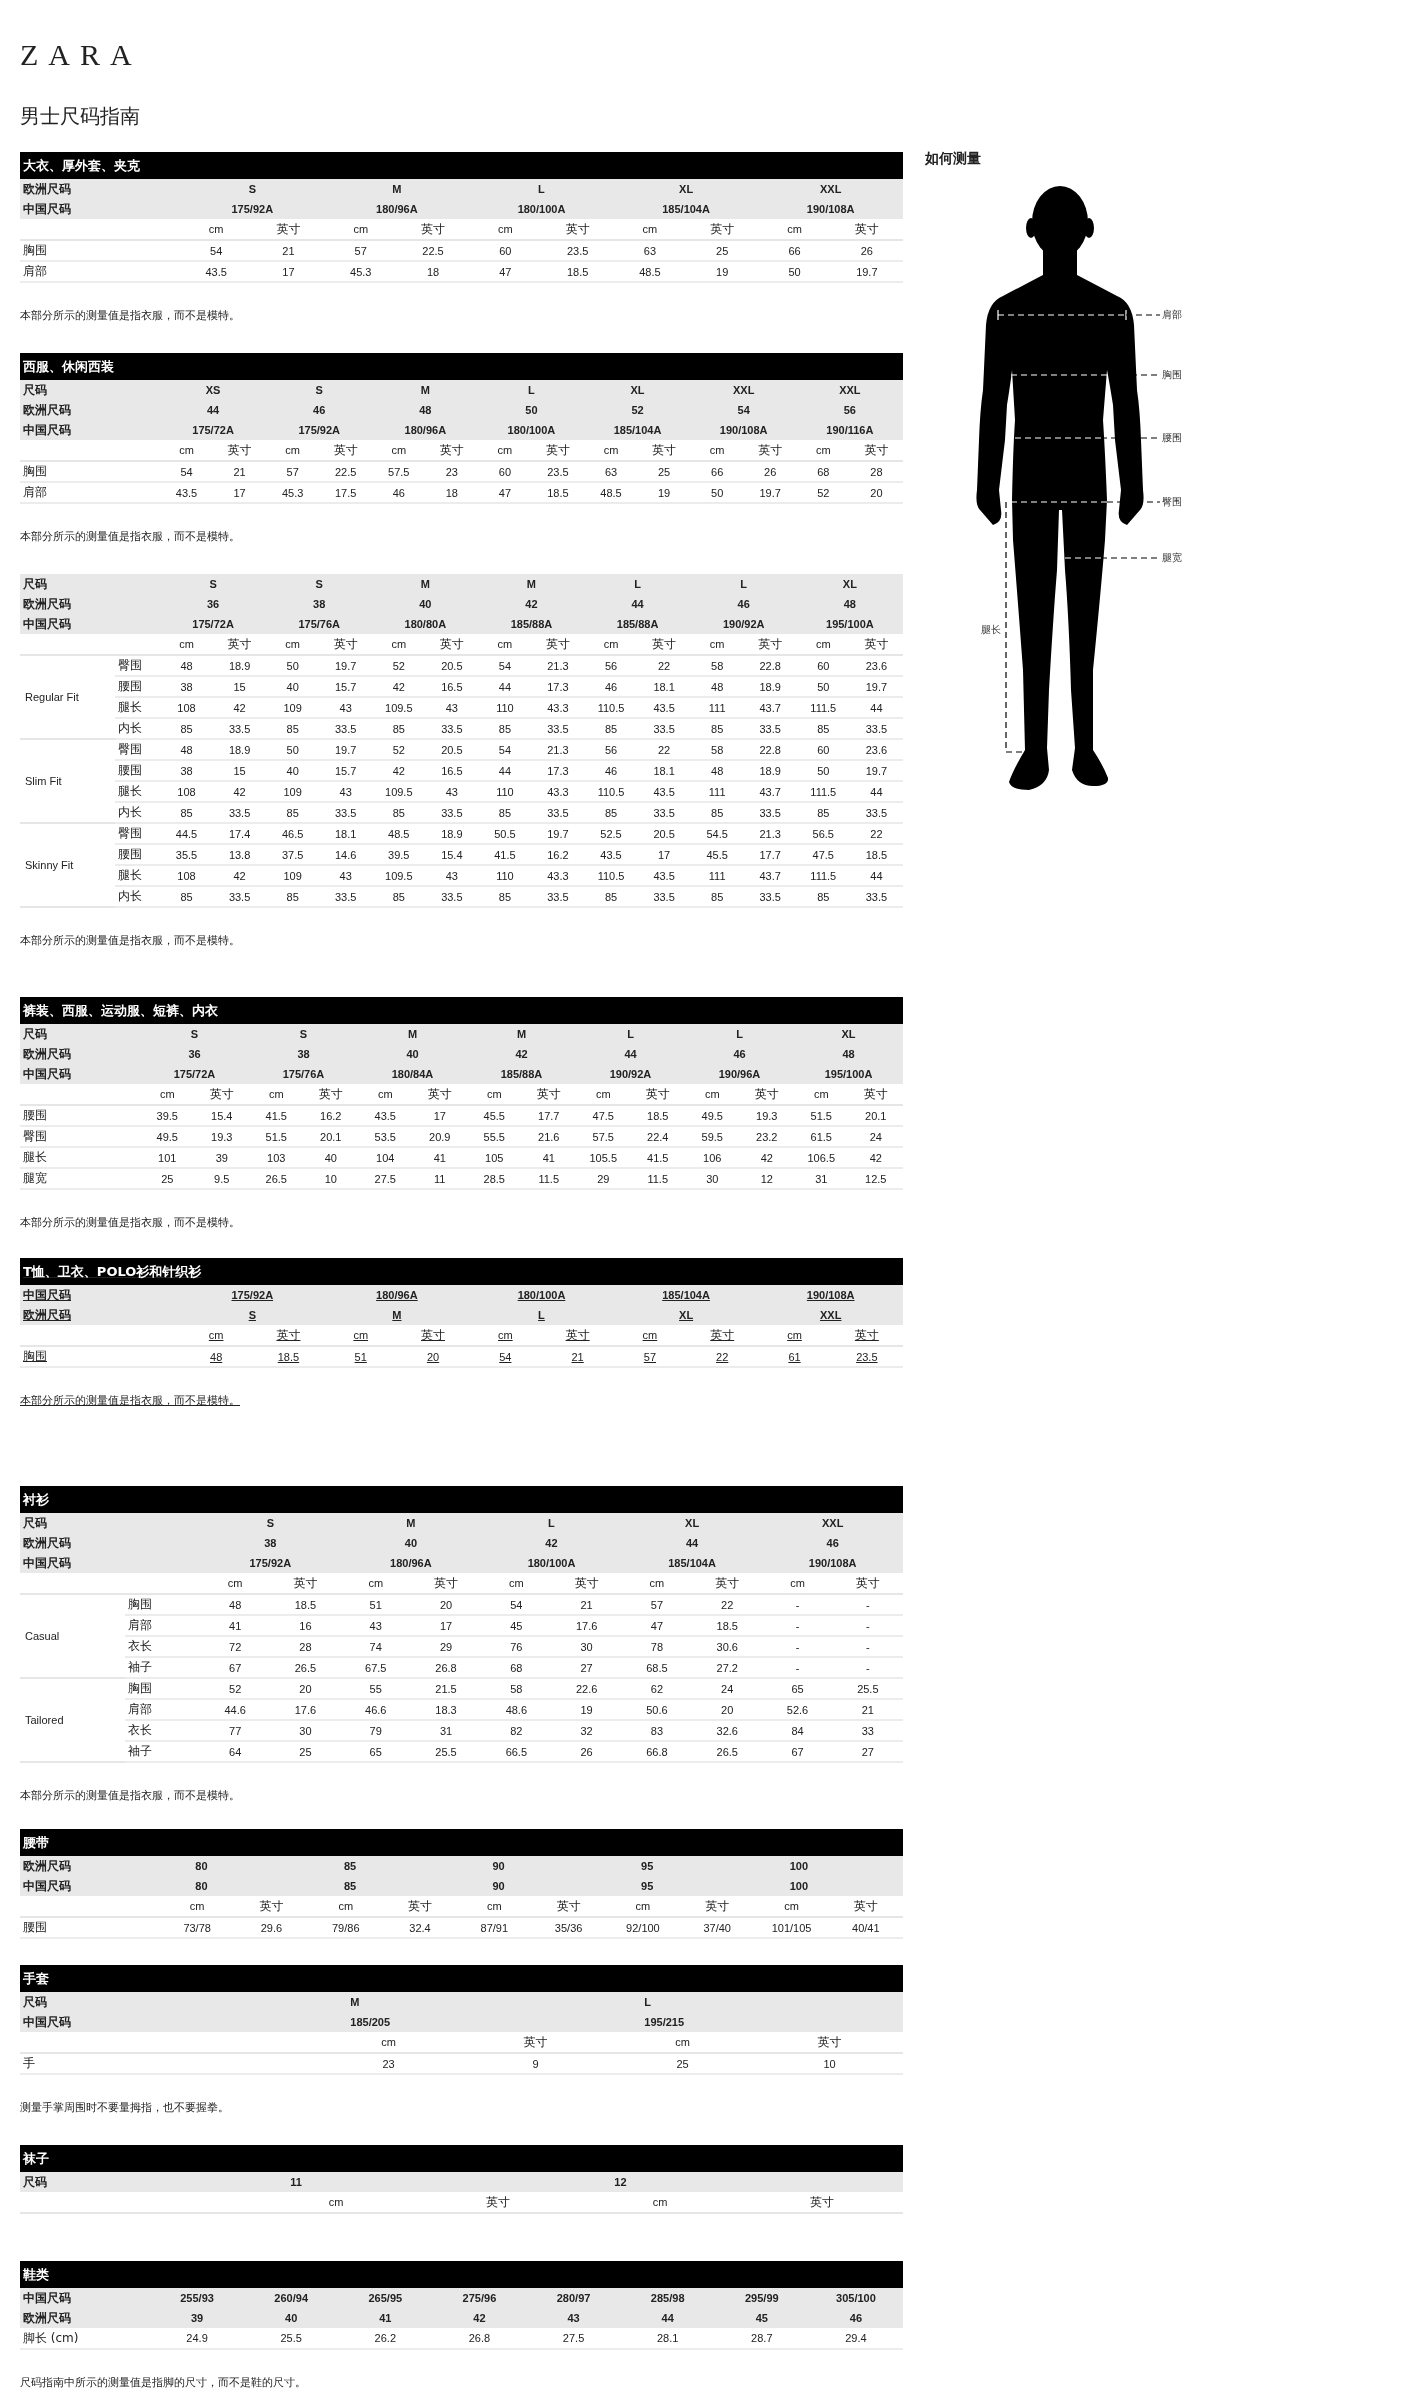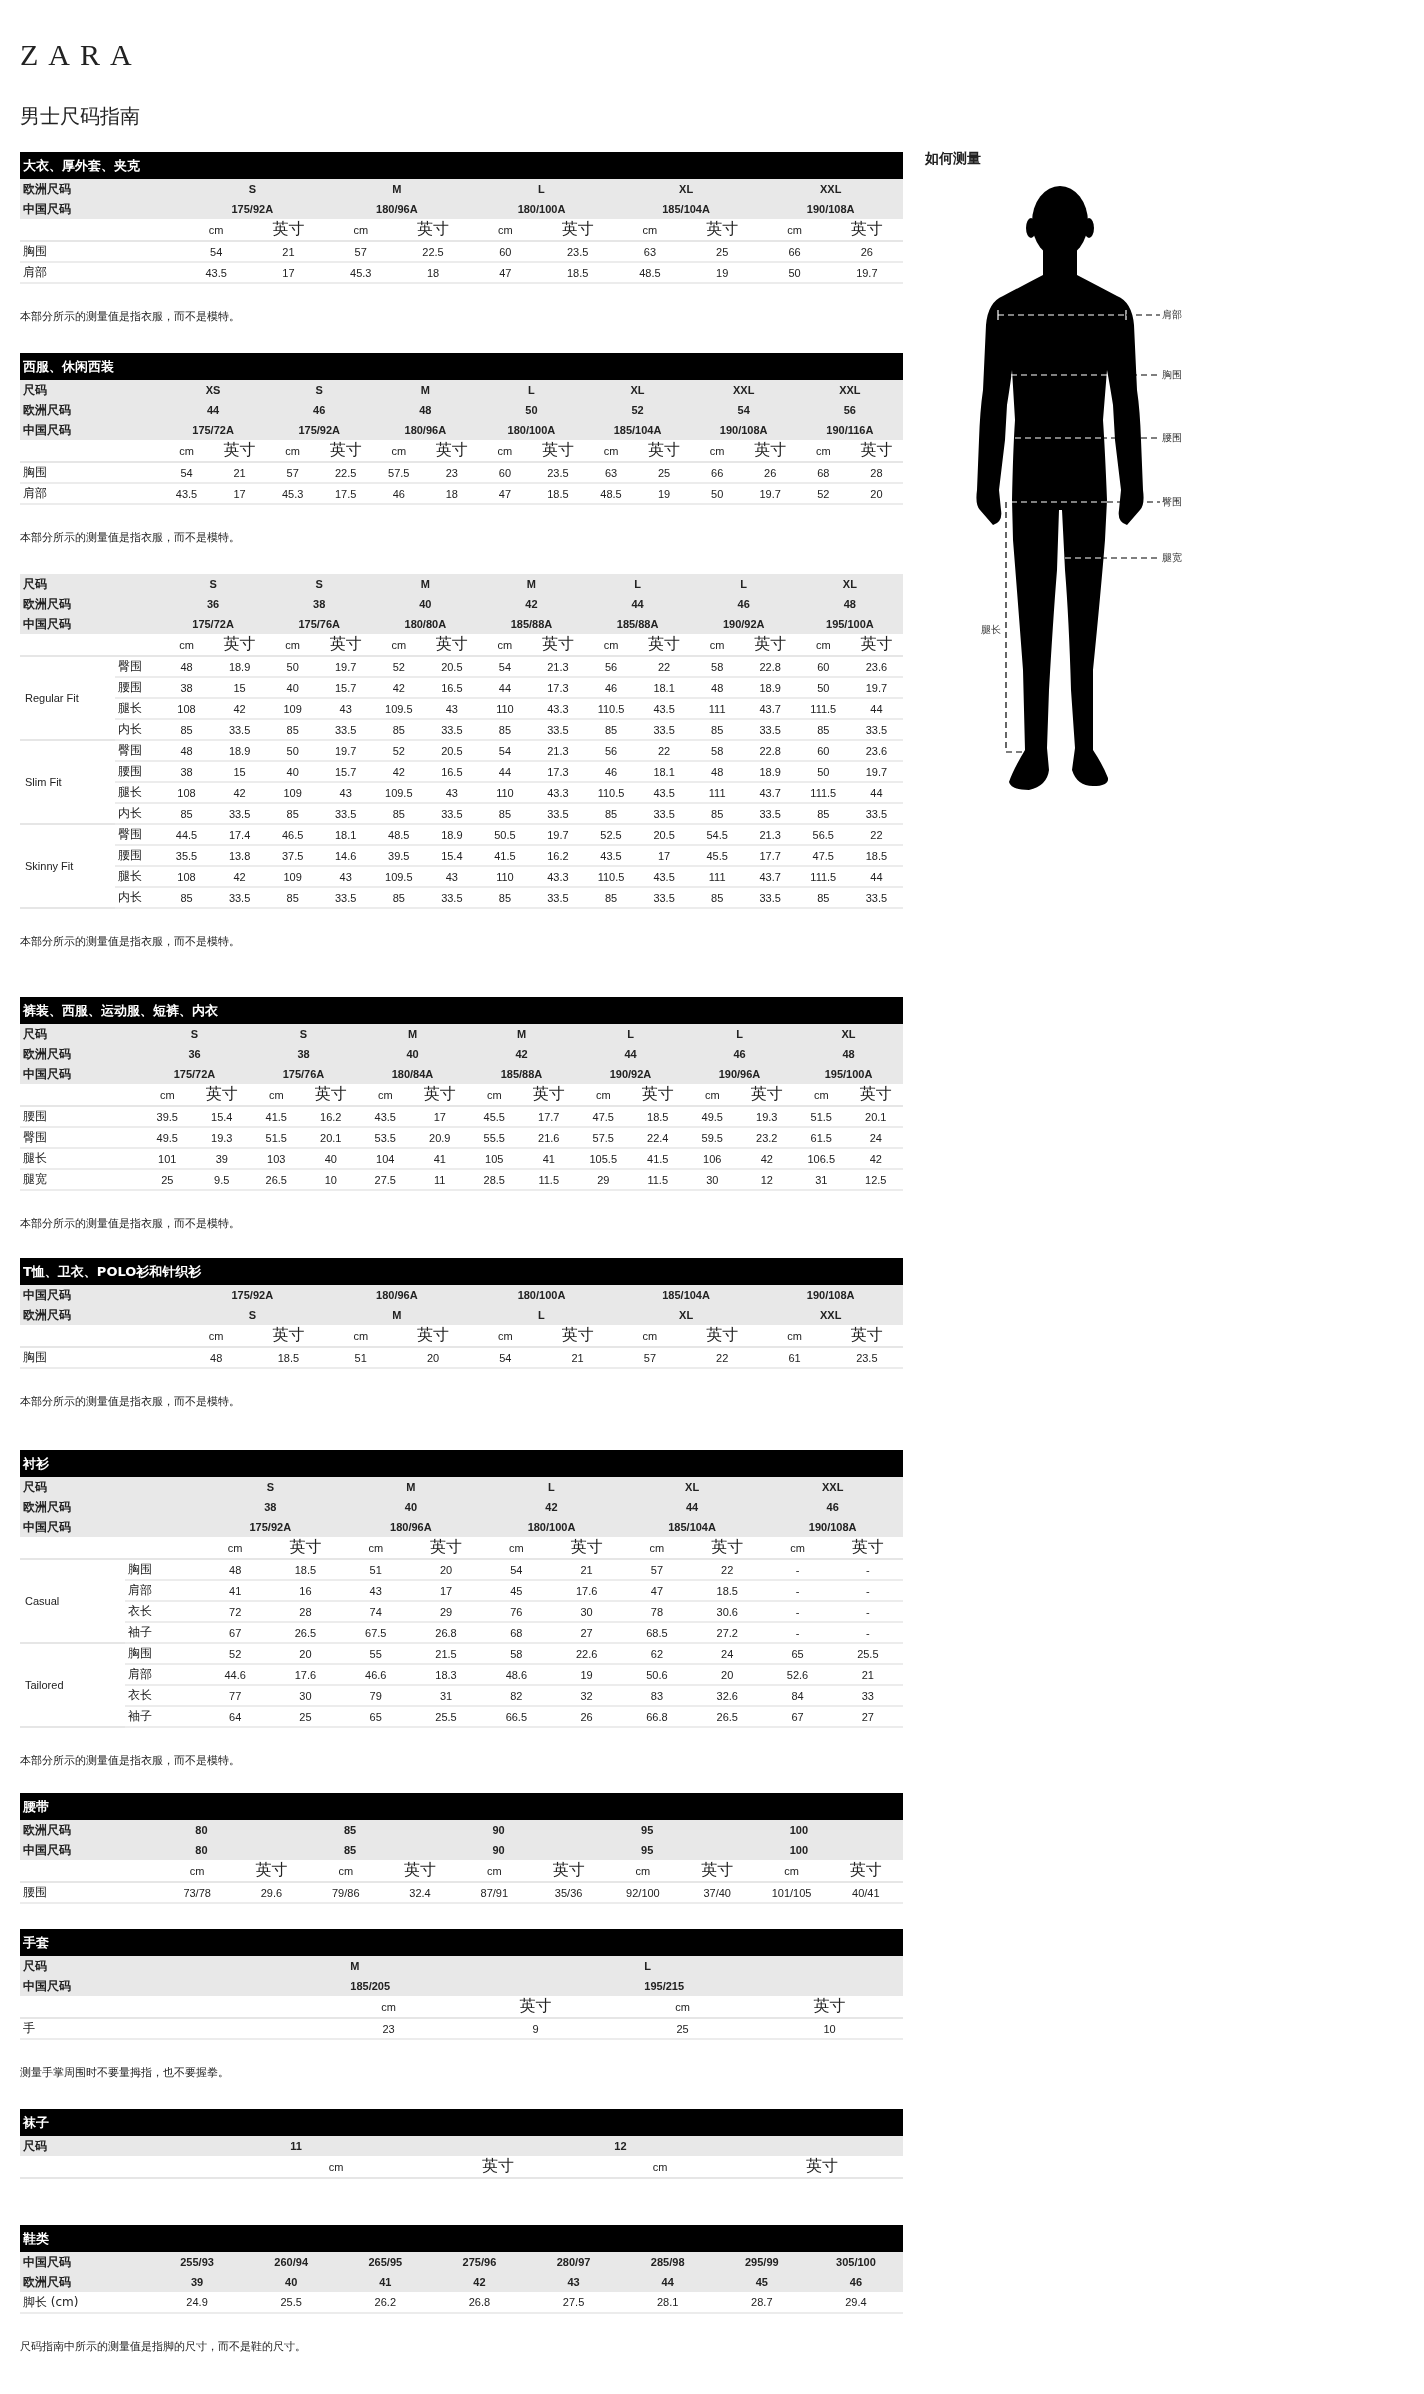--- a/index.html
+++ b/index.html
@@ -12,21 +12,21 @@
   .main { position: absolute; left: 20px; top: 152px; width: 883px; }
   .section { margin-bottom: 0; }
   .sec-head { background: #000; color: #fff; height: 27px; line-height: 27px; font-size: 13px; font-weight: bold; padding-left: 3px; font-family: "DejaVu Sans", sans-serif; }
   table { width: 100%; border-collapse: collapse; table-layout: fixed; }
   td { font-size: 11px; text-align: center; height: 20px; white-space: nowrap; }
   tr.gray td { background: #e8e8e8; font-weight: bold; height: 20px; font-size: 11px; }
   tr.gray td.lbl { font-size: 12px; font-family: "DejaVu Sans", sans-serif; }
   td.lbl { text-align: left; padding-left: 3px; font-family: "DejaVu Sans", sans-serif; font-size: 12px; }
   td.fit { text-align: left; padding-left: 5px; font-size: 11px; vertical-align: middle; }
   tr.unit td { height: 21px; border-bottom: 2px solid #e6e6e6; font-size: 11px; }
-  tr.unit td.in { font-family: "DejaVu Sans", sans-serif; font-size: 16px; }
+  tr.unit td.in { font-family: "DejaVu Sans", sans-serif; font-size: 12px; }
   tr.data td { height: 21px; border-bottom: 2px solid #ececec; }
   tr.data td.fit { border-bottom: 2px solid #e6e6e6; }
   tr.data td.sub { text-align: left; padding-left: 3px; font-family: "DejaVu Sans", sans-serif; font-size: 12px; }
   .note { font-family: "DejaVu Sans", sans-serif; font-size: 11px; color: #222; padding-left: 0; }
 
   .aside { position: absolute; left: 925px; top: 150px; width: 400px; height: 680px; }
   .aside-title { position: absolute; left: 0; top: 0; font-family: "DejaVu Sans", sans-serif; font-size: 14px; font-weight: bold; color: #222; }
   .figure { position: absolute; left: 0; top: 0; }
   .fig-label { position: absolute; font-family: "DejaVu Sans", sans-serif; font-size: 10px; color: #333; }
 </style>
@@ -594,21 +594,21 @@
             <td>30</td>
             <td>12</td>
             <td>31</td>
             <td>12.5</td>
           </tr>
     </tbody>
       </table>
     <p class="note" style="margin-top:25px;">本部分所示的测量值是指衣服，而不是模特。</p>
   </section>
 
-  <section class="section" style="height:192px;">
+  <section class="section" style="height:228px;text-decoration:underline;">
     <div class="sec-head">T恤、卫衣、POLO衫和针织衫</div>
     <table>
       <colgroup>
           <col style="width:160px">
           <col span="10">
         </colgroup>
       <tbody>
           <tr class="gray">
             <td class="lbl">中国尺码</td>
             <td colspan="2">175/92A</td>

